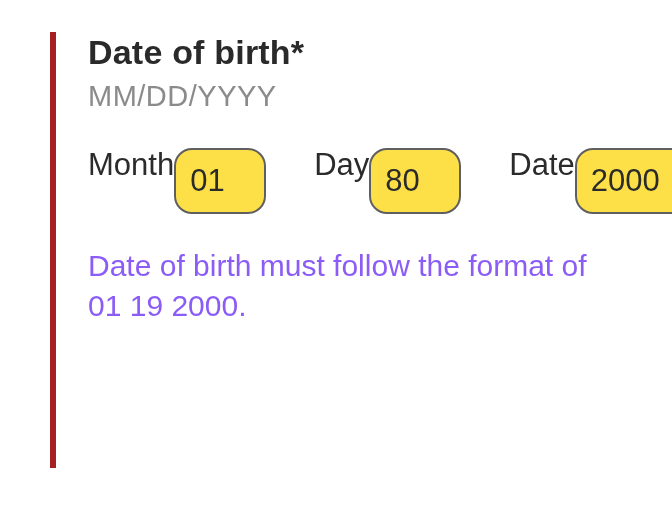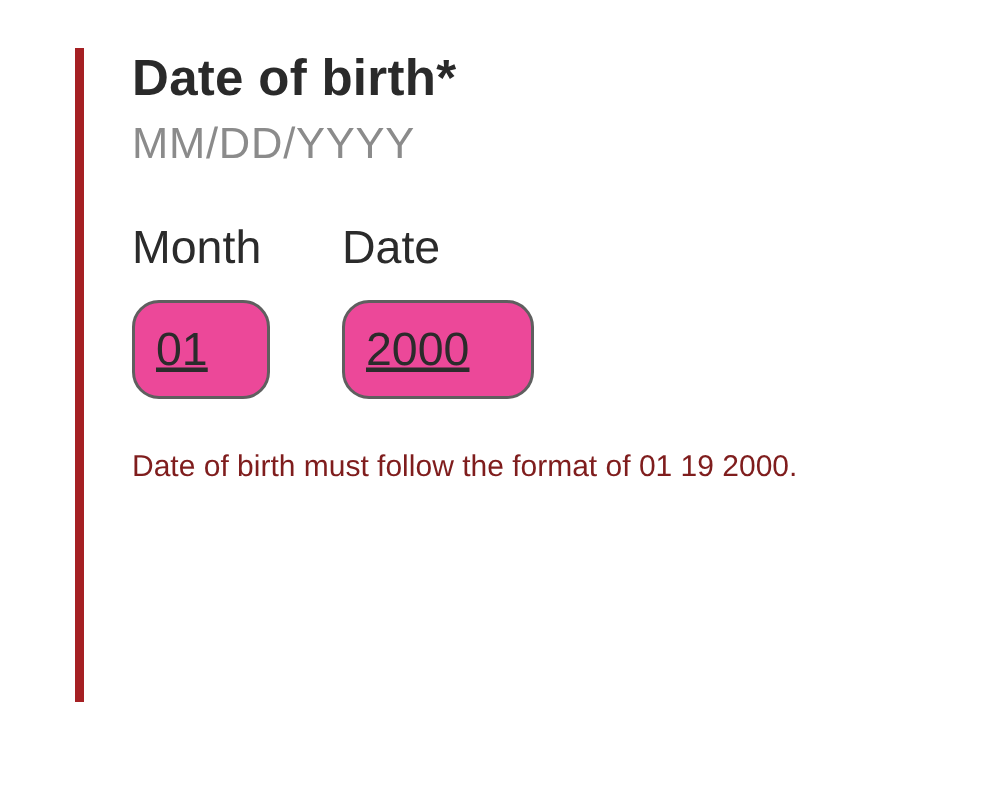--- a/index.html
+++ b/index.html
@@ -47,48 +47,46 @@
     letter-spacing: 0.5px;
     line-height: 1.2;
   }
   .fields {
     display: flex;
     gap: 48px;
     align-items: flex-start;
   }
   .field {
     display: flex;
-    flex-direction: column;
   }
   .field-label {
     font-size: 31px;
     color: #2b2b2b;
     margin-bottom: 18px;
     line-height: 1.1;
   }
   .field input {
     font-family: inherit;
     font-size: 31px;
     color: #2b2b2b;
     border: 2px solid #5f5f5f;
     border-radius: 18px;
     padding: 14px 12px 14px 14px;
     box-sizing: border-box;
     outline: none;
-    background: #ec4899;
+    background: #fde047;
     line-height: 1.1;
-    text-decoration: underline;
   }
   .w-month { width: 92px; }
   .w-day   { width: 92px; }
   .w-year  { width: 128px; }
   .error {
     margin-top: 32px;
-    font-size: 20px;
-    color: #7f1d1d;
+    font-size: 30px;
+    color: #8b5cf6;
     line-height: 1.35;
     max-width: 520px;
   }
 </style>
 </head>
 <body>
 
 <div class="wrap">
   <div class="accent-bar"></div>
 
@@ -98,20 +96,24 @@
 
     <p class="hint">MM/DD/YYYY</p>
 
     <div class="fields">
 
       <div class="field">
         <label class="field-label">Month</label>
         <input class="w-month" type="text" value="01" style="">
       </div>
 
+      <div class="field">
+        <label class="field-label">Day</label>
+        <input class="w-day" type="text" value="80" style="">
+      </div>
 
       <div class="field">
         <label class="field-label">Date</label>
         <input class="w-year" type="text" value="2000" style="">
       </div>
 
     </div>
 
     <div class="error">Date of birth must follow the format of 01 19 2000.</div>
 

